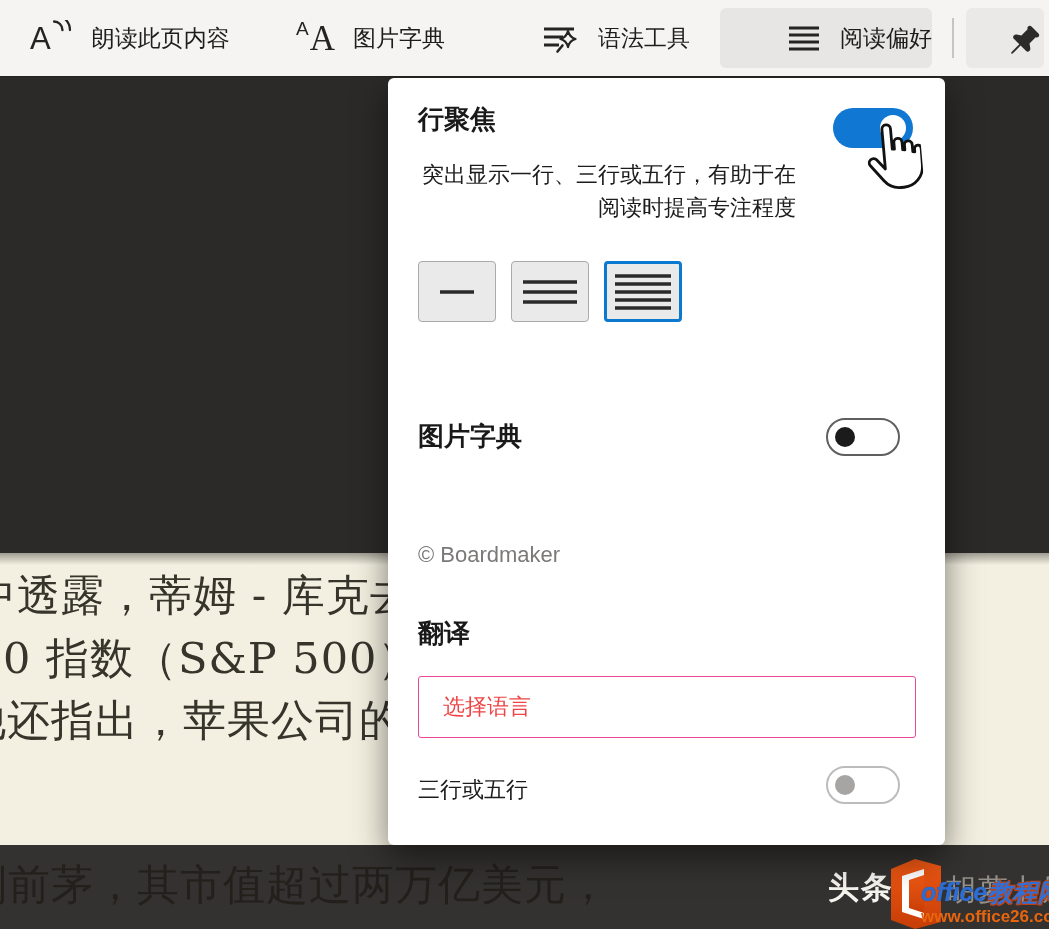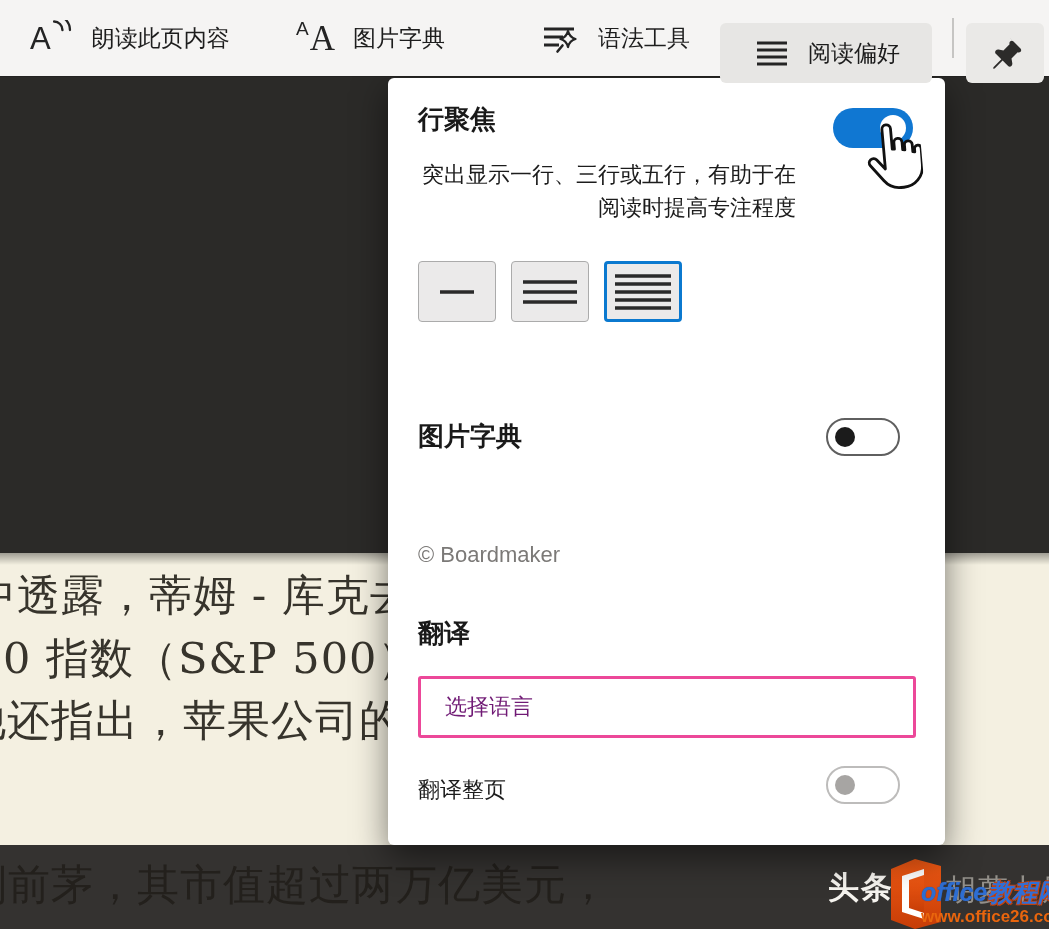--- a/index.html
+++ b/index.html
@@ -11,21 +11,21 @@
   
   .toolbar{position:absolute;top:0;left:0;width:1049px;height:76px;background:#f5f4f3;z-index:50;
            box-shadow:0 1px 0 rgba(0,0,0,.15);}
   .tb-group{position:absolute;top:0;height:76px;display:flex;align-items:center;gap:18px;
             font-size:23px;color:#1d1d1d;}
   .tb-label{white-space:nowrap;}
   #g-read{left:30px;}
   #g-text{left:296px;}
   #g-gram{left:536px;}
   .tb-btn{position:absolute;top:8px;height:60px;border-radius:6px;display:flex;align-items:center;
-          justify-content:center;gap:16px;font-size:23px;color:#1d1d1d;margin-top:15px;}
+          justify-content:flex-end;gap:16px;font-size:23px;color:#1d1d1d;}
   #b-pref{left:720px;width:212px;background:#e7e6e4;}
   #b-pin{left:966px;width:78px;background:#eae9e7;}
   .tb-divider{position:absolute;left:952px;top:18px;width:2px;height:40px;background:#c6c5c3;}
   .icon-a-wrap{display:flex;align-items:flex-start;}
   .a-glyph{font-size:31px;font-weight:400;color:#242424;line-height:1;}
   .a-small{font-size:19px;color:#242424;line-height:1;transform:translateY(-2px);}
   .a-big{font-family:"Liberation Serif",serif;font-size:35px;color:#242424;line-height:1;margin-left:1px;}
 
   
   .reading{position:absolute;top:553px;left:0;width:1049px;height:292px;background:#f4f0e1;z-index:10;overflow:hidden;}
@@ -71,22 +71,22 @@
   #tg-page{left:438px;top:688px;border-color:#bdbcbb;}
   #tg-page .knob{background:#a7a5a3;}
 
   .lf-buttons{position:absolute;left:30px;top:183px;display:flex;gap:15px;}
   .lf-btn{width:78px;height:61px;box-sizing:border-box;background:#ebeaea;border:1px solid #ababab;
           border-radius:4px;display:flex;align-items:center;justify-content:center;padding:0;}
   .lf-btn.selected{border:3px solid #0b79cf;}
   .hand-cursor{position:absolute;left:478px;top:44px;z-index:60;transform:rotate(-5deg);}
 
   .select-box{position:absolute;left:30px;top:598px;width:498px;height:62px;box-sizing:border-box;
-              border:3px solid #ec4899;border-radius:3px;background:#fff;display:flex;align-items:center;
-              padding-left:24px;font-size:22px;color:#701a75;}
+              border:1px solid #ec4899;border-radius:3px;background:#fff;display:flex;align-items:center;
+              padding-left:24px;font-size:22px;color:#ef4444;}
   .whole-page{position:absolute;left:30px;top:697px;font-size:22px;color:#1c1c1c;}
 </style>
 </head>
 <body>
 
 <div class="toolbar">
 
   <div class="tb-group" id="g-read">
     <span class="icon-a-wrap">
       <span class="a-glyph">A</span>
@@ -223,18 +223,18 @@
   <div class="p-title" id="t-picture">图片字典</div>
   <div class="toggle off" id="tg-picture" role="switch" aria-checked="false">
     <span class="knob"></span>
   </div>
   <div class="credit">© Boardmaker</div>
 
   <div class="p-title" id="t-translate">翻译</div>
   <div class="select-box" role="combobox">
     <span>选择语言</span>
   </div>
-  <div class="whole-page">翻译整页</div>
+  <div class="whole-page">三行或五行</div>
   <div class="toggle off" id="tg-page" role="switch" aria-checked="false">
     <span class="knob"></span>
   </div>
 
 </div>
 
 </body></html>

